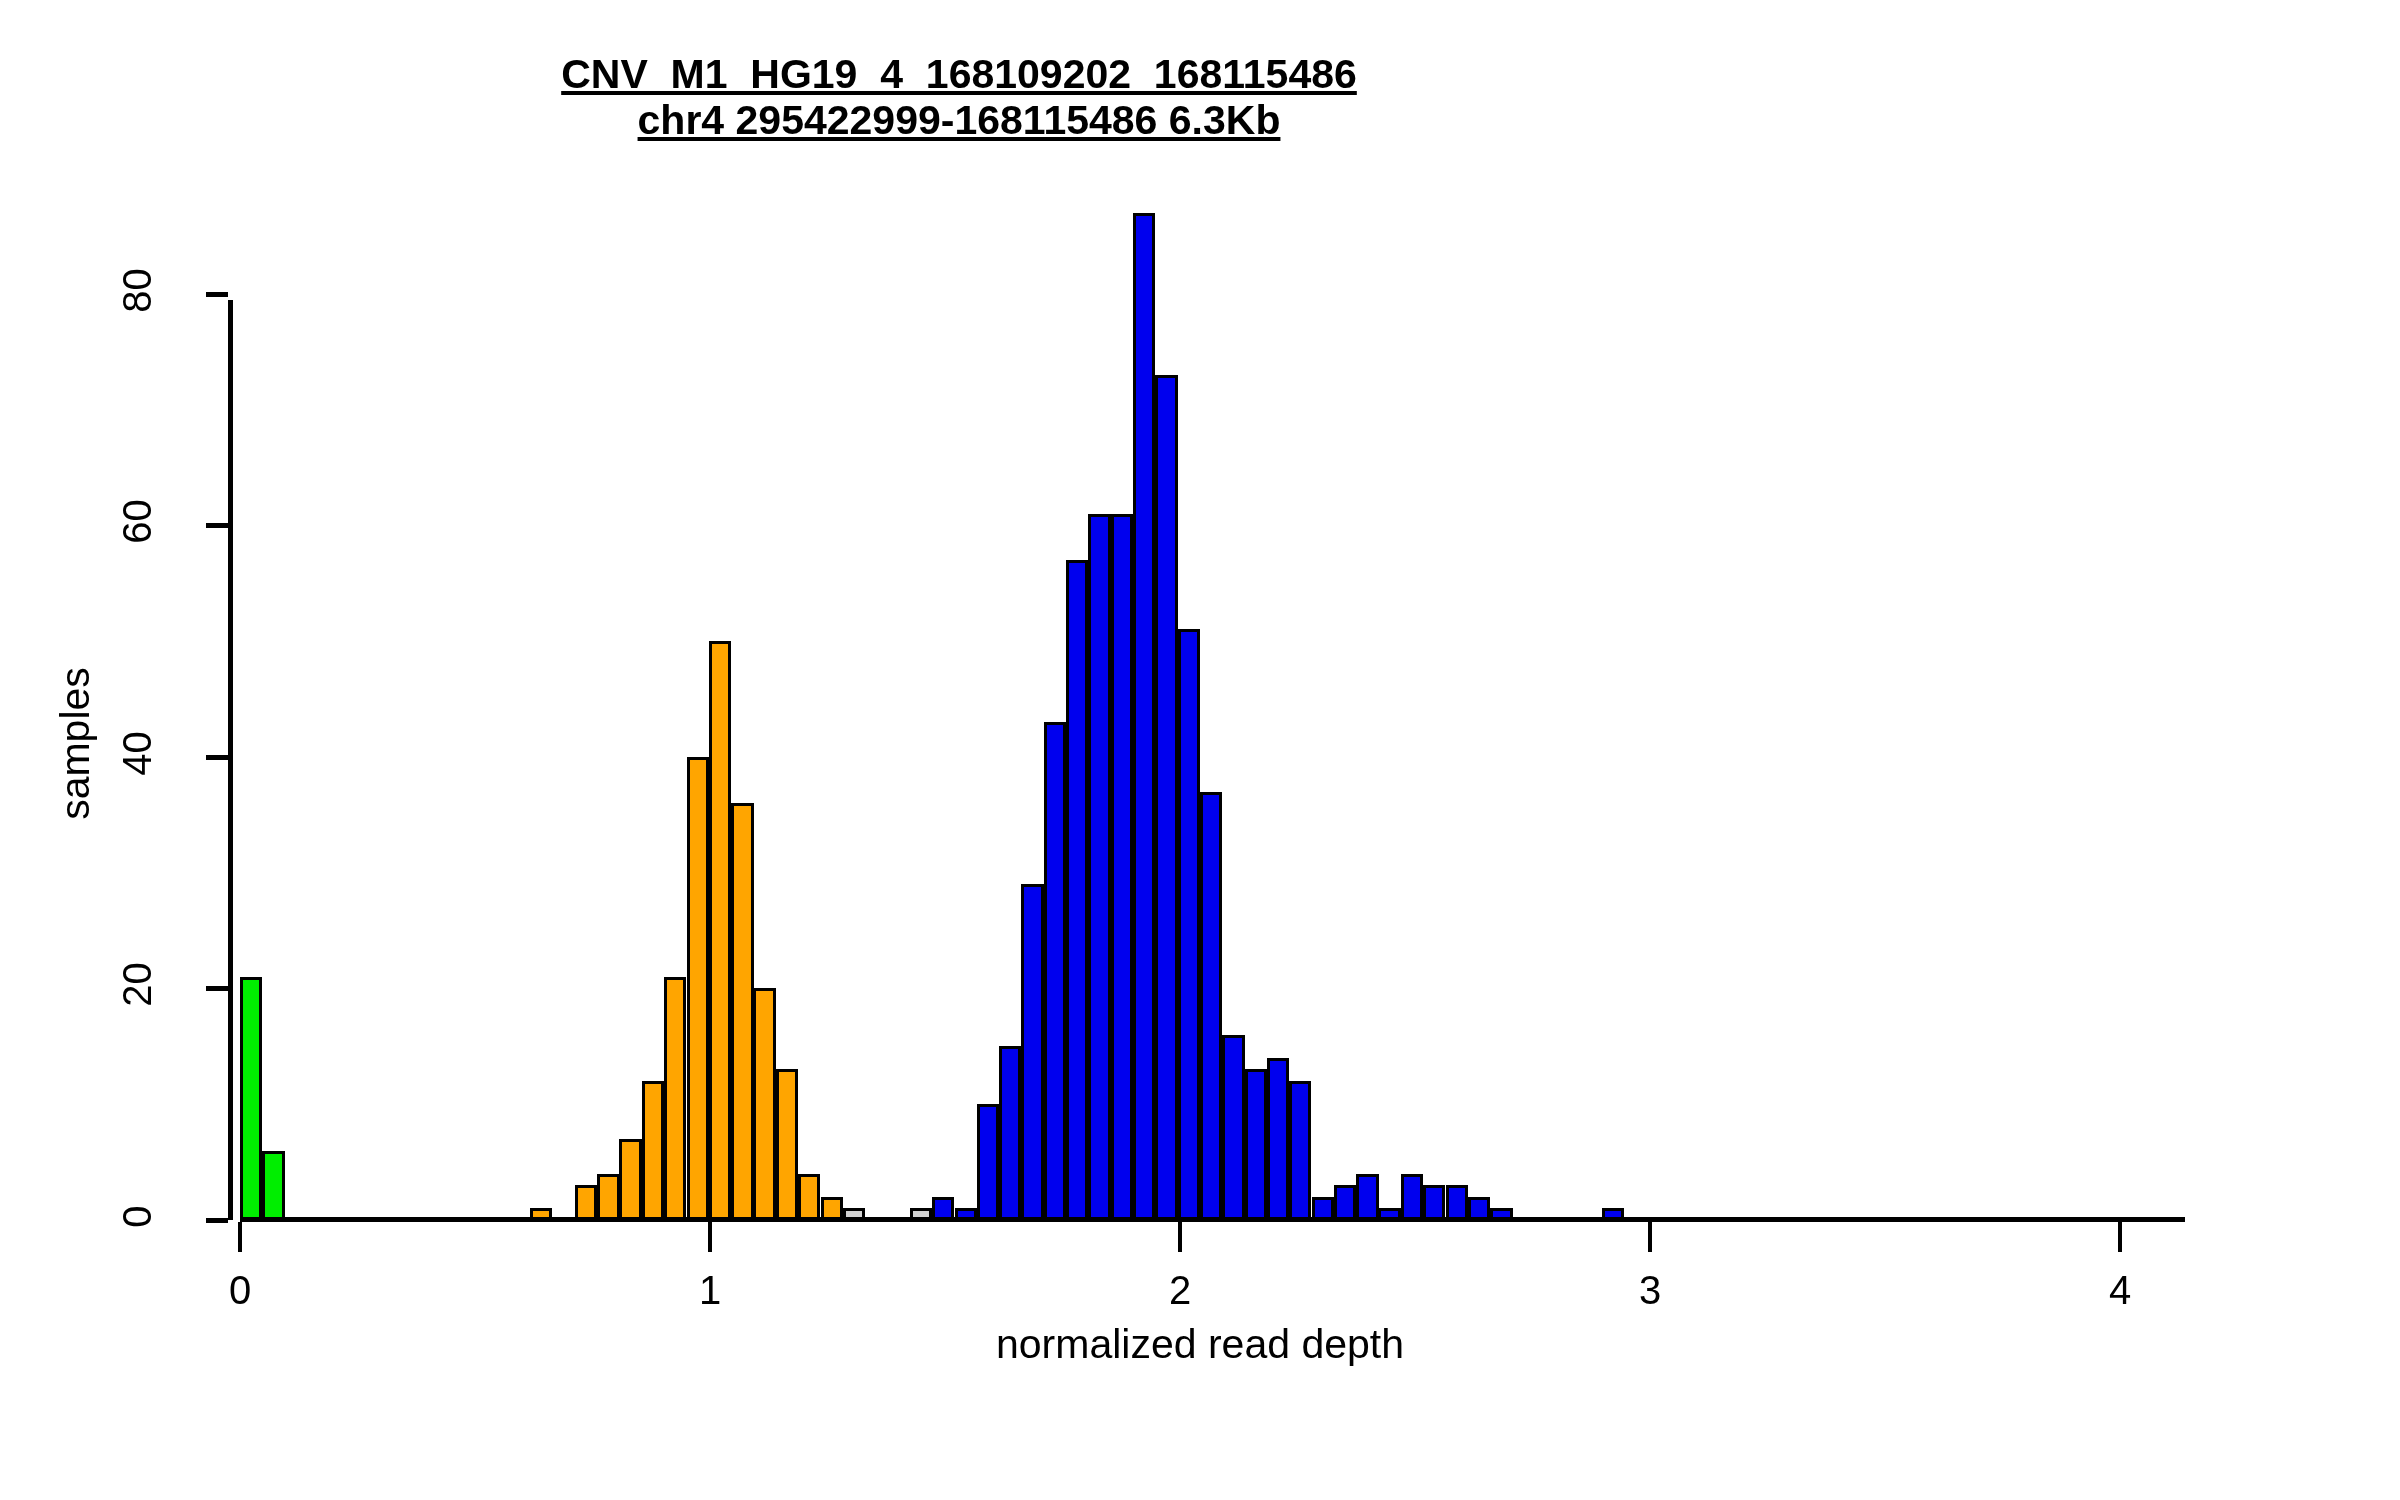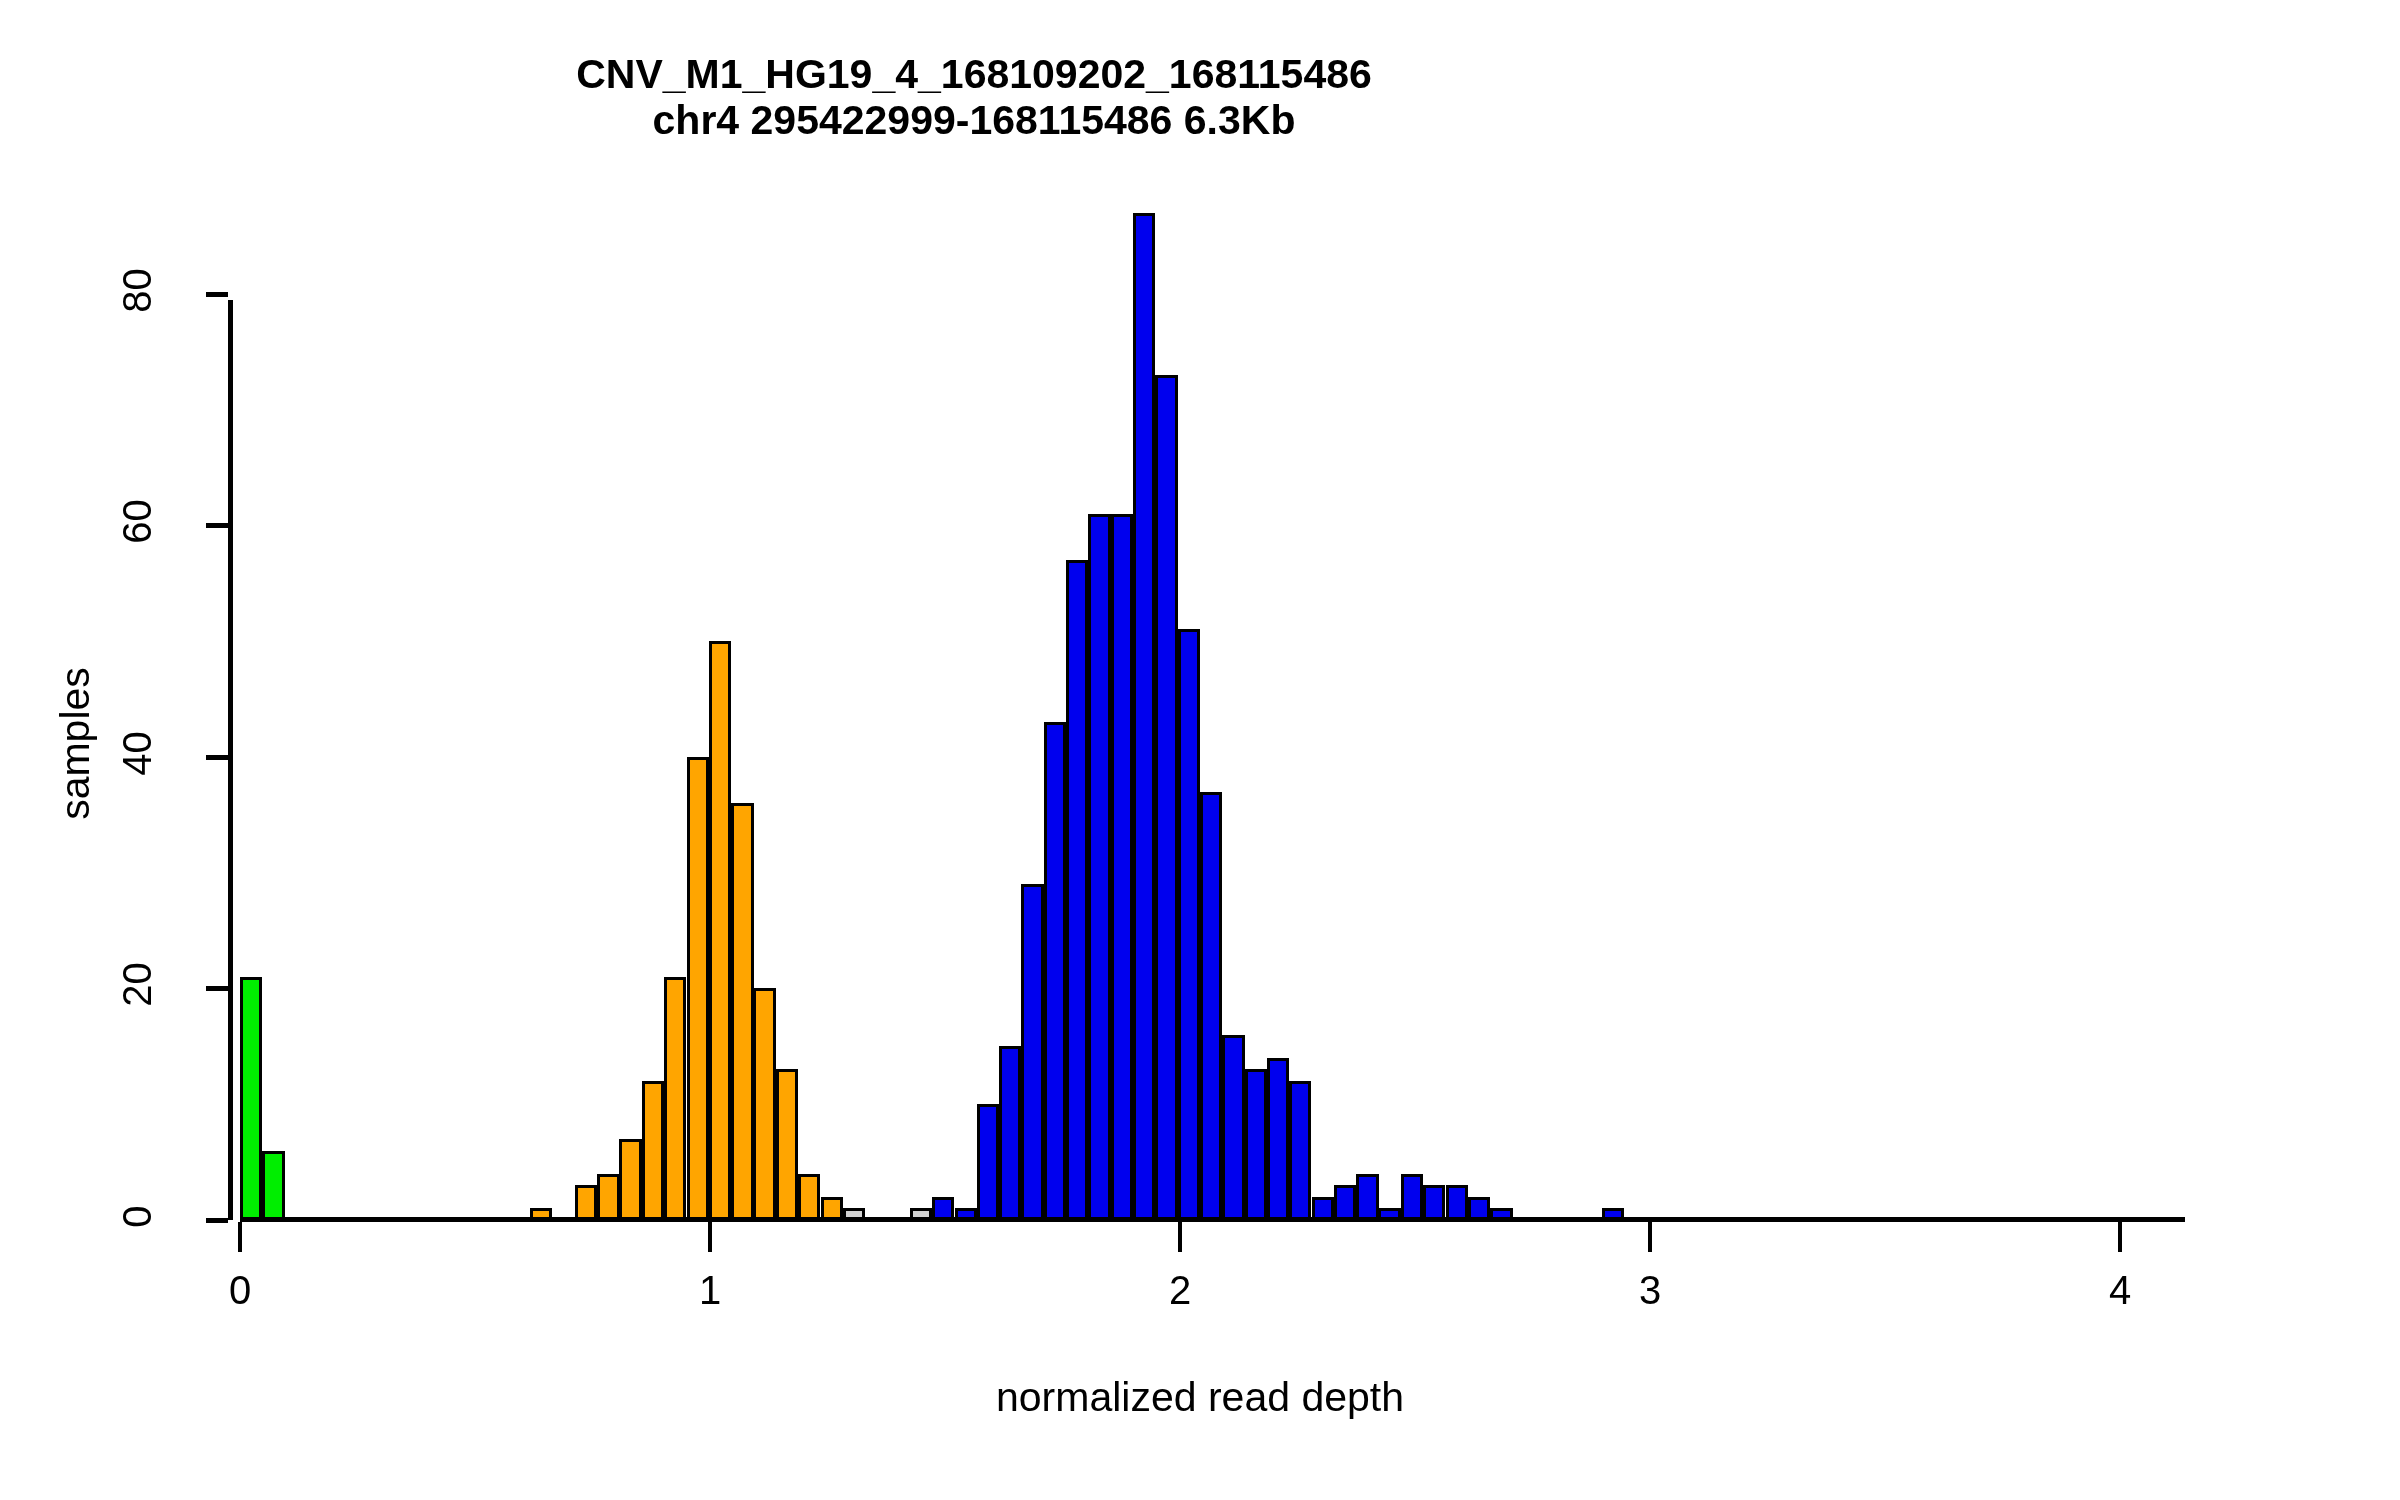--- a/index.html
+++ b/index.html
@@ -16,26 +16,27 @@
   #plot-root {
     position: relative;
     width: 2400px;
     height: 1500px;
     background: #ffffff;
   }
 
   
   #chart-title {
     position: absolute;
-    left: 16px;
+    left: 1px;
     top: 52px;
     width: 1916px;
     text-align: center;
     line-height: 1.12;
     color: #000000;
+    text-decoration: underline;
   }
   #chart-title .tline {
     display: block;
     font-size: 41px;
     font-weight: bold;
     letter-spacing: 0px;
     white-space: pre;
   }
 
   
@@ -101,21 +102,21 @@
     left: -75px;
     top: 720px;
     width: 300px;
     text-align: center;
   }
   #x-axis-title {
     position: absolute;
     color: #000000;
     font-size: 41px;
     left: 0;
-    top: 1374px;
+    top: 1321px;
     width: 2400px;
     text-align: center;
     white-space: nowrap;
   }
 
   
   #bars-layer {
     position: absolute;
     left: 0;
     top: 0;

